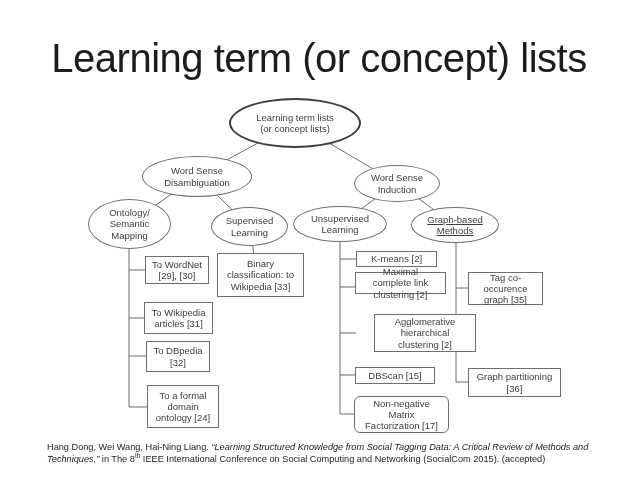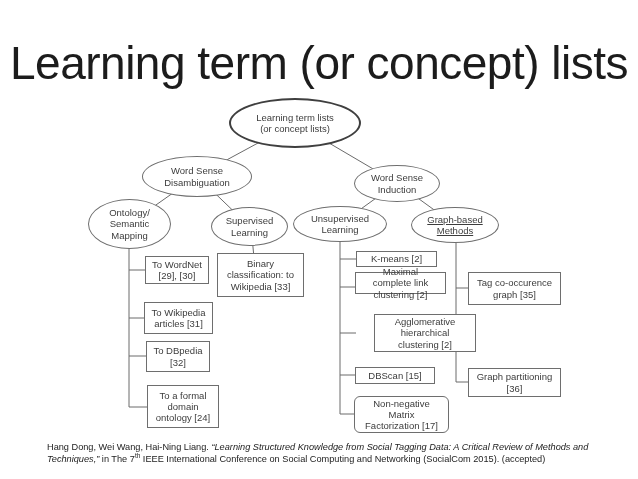--- a/index.html
+++ b/index.html
@@ -15,21 +15,21 @@
     background: #ffffff;
     overflow: hidden;
   }
   .slide-title {
     position: absolute;
     top: 36px;
     left: 0;
     width: 638px;
     margin: 0;
     text-align: center;
-    font-size: 46px;
+    font-size: 40px;
     font-weight: 400;
     letter-spacing: -0.5px;
     color: #1c1c1c;
     font-family: "Liberation Sans", sans-serif;
   }
   .diagram {
     position: absolute;
     inset: 0;
   }
   .connectors {
@@ -169,23 +169,23 @@
     <div class="node" style="left:354px; top:314px; width:102px; height:38px;margin-left:20px;">Agglomerative
 hierarchical
 clustering [2]</div>
 
     <div class="node" style="left:355px; top:367px; width:80px; height:17px;">DBScan [15]</div>
 
     <div class="node" style="left:354px; top:396px; width:95px; height:37px;border-radius:6px;">Non-negative
 Matrix
 Factorization [17]</div>
 
-    <div class="node" style="left:468px; top:272px; width:93px; height:33px;">Tag co-occurence
+    <div class="node" style="left:468px; top:272px; width:75px; height:33px;">Tag co-occurence
 graph [35]</div>
 
     <div class="node" style="left:468px; top:368px; width:93px; height:29px;text-align:center;">Graph partitioning
 [36]</div>
 
   </div>
 
-  <p class="citation"><span>Hang Dong, Wei Wang, Hai-Ning Liang. </span><em>“Learning Structured Knowledge from Social Tagging Data: A Critical Review of Methods and Techniques,”</em><span> in The 7</span><sup>th</sup><span> IEEE International Conference on Social Computing and Networking (SocialCom 2015). (accepted)</span></p>
+  <p class="citation"><span>Hang Dong, Wei Wang, Hai-Ning Liang. </span><em>“Learning Structured Knowledge from Social Tagging Data: A Critical Review of Methods and Techniques,”</em><span> in The 8</span><sup>th</sup><span> IEEE International Conference on Social Computing and Networking (SocialCom 2015). (accepted)</span></p>
 
 </div>
 
 </body></html>

